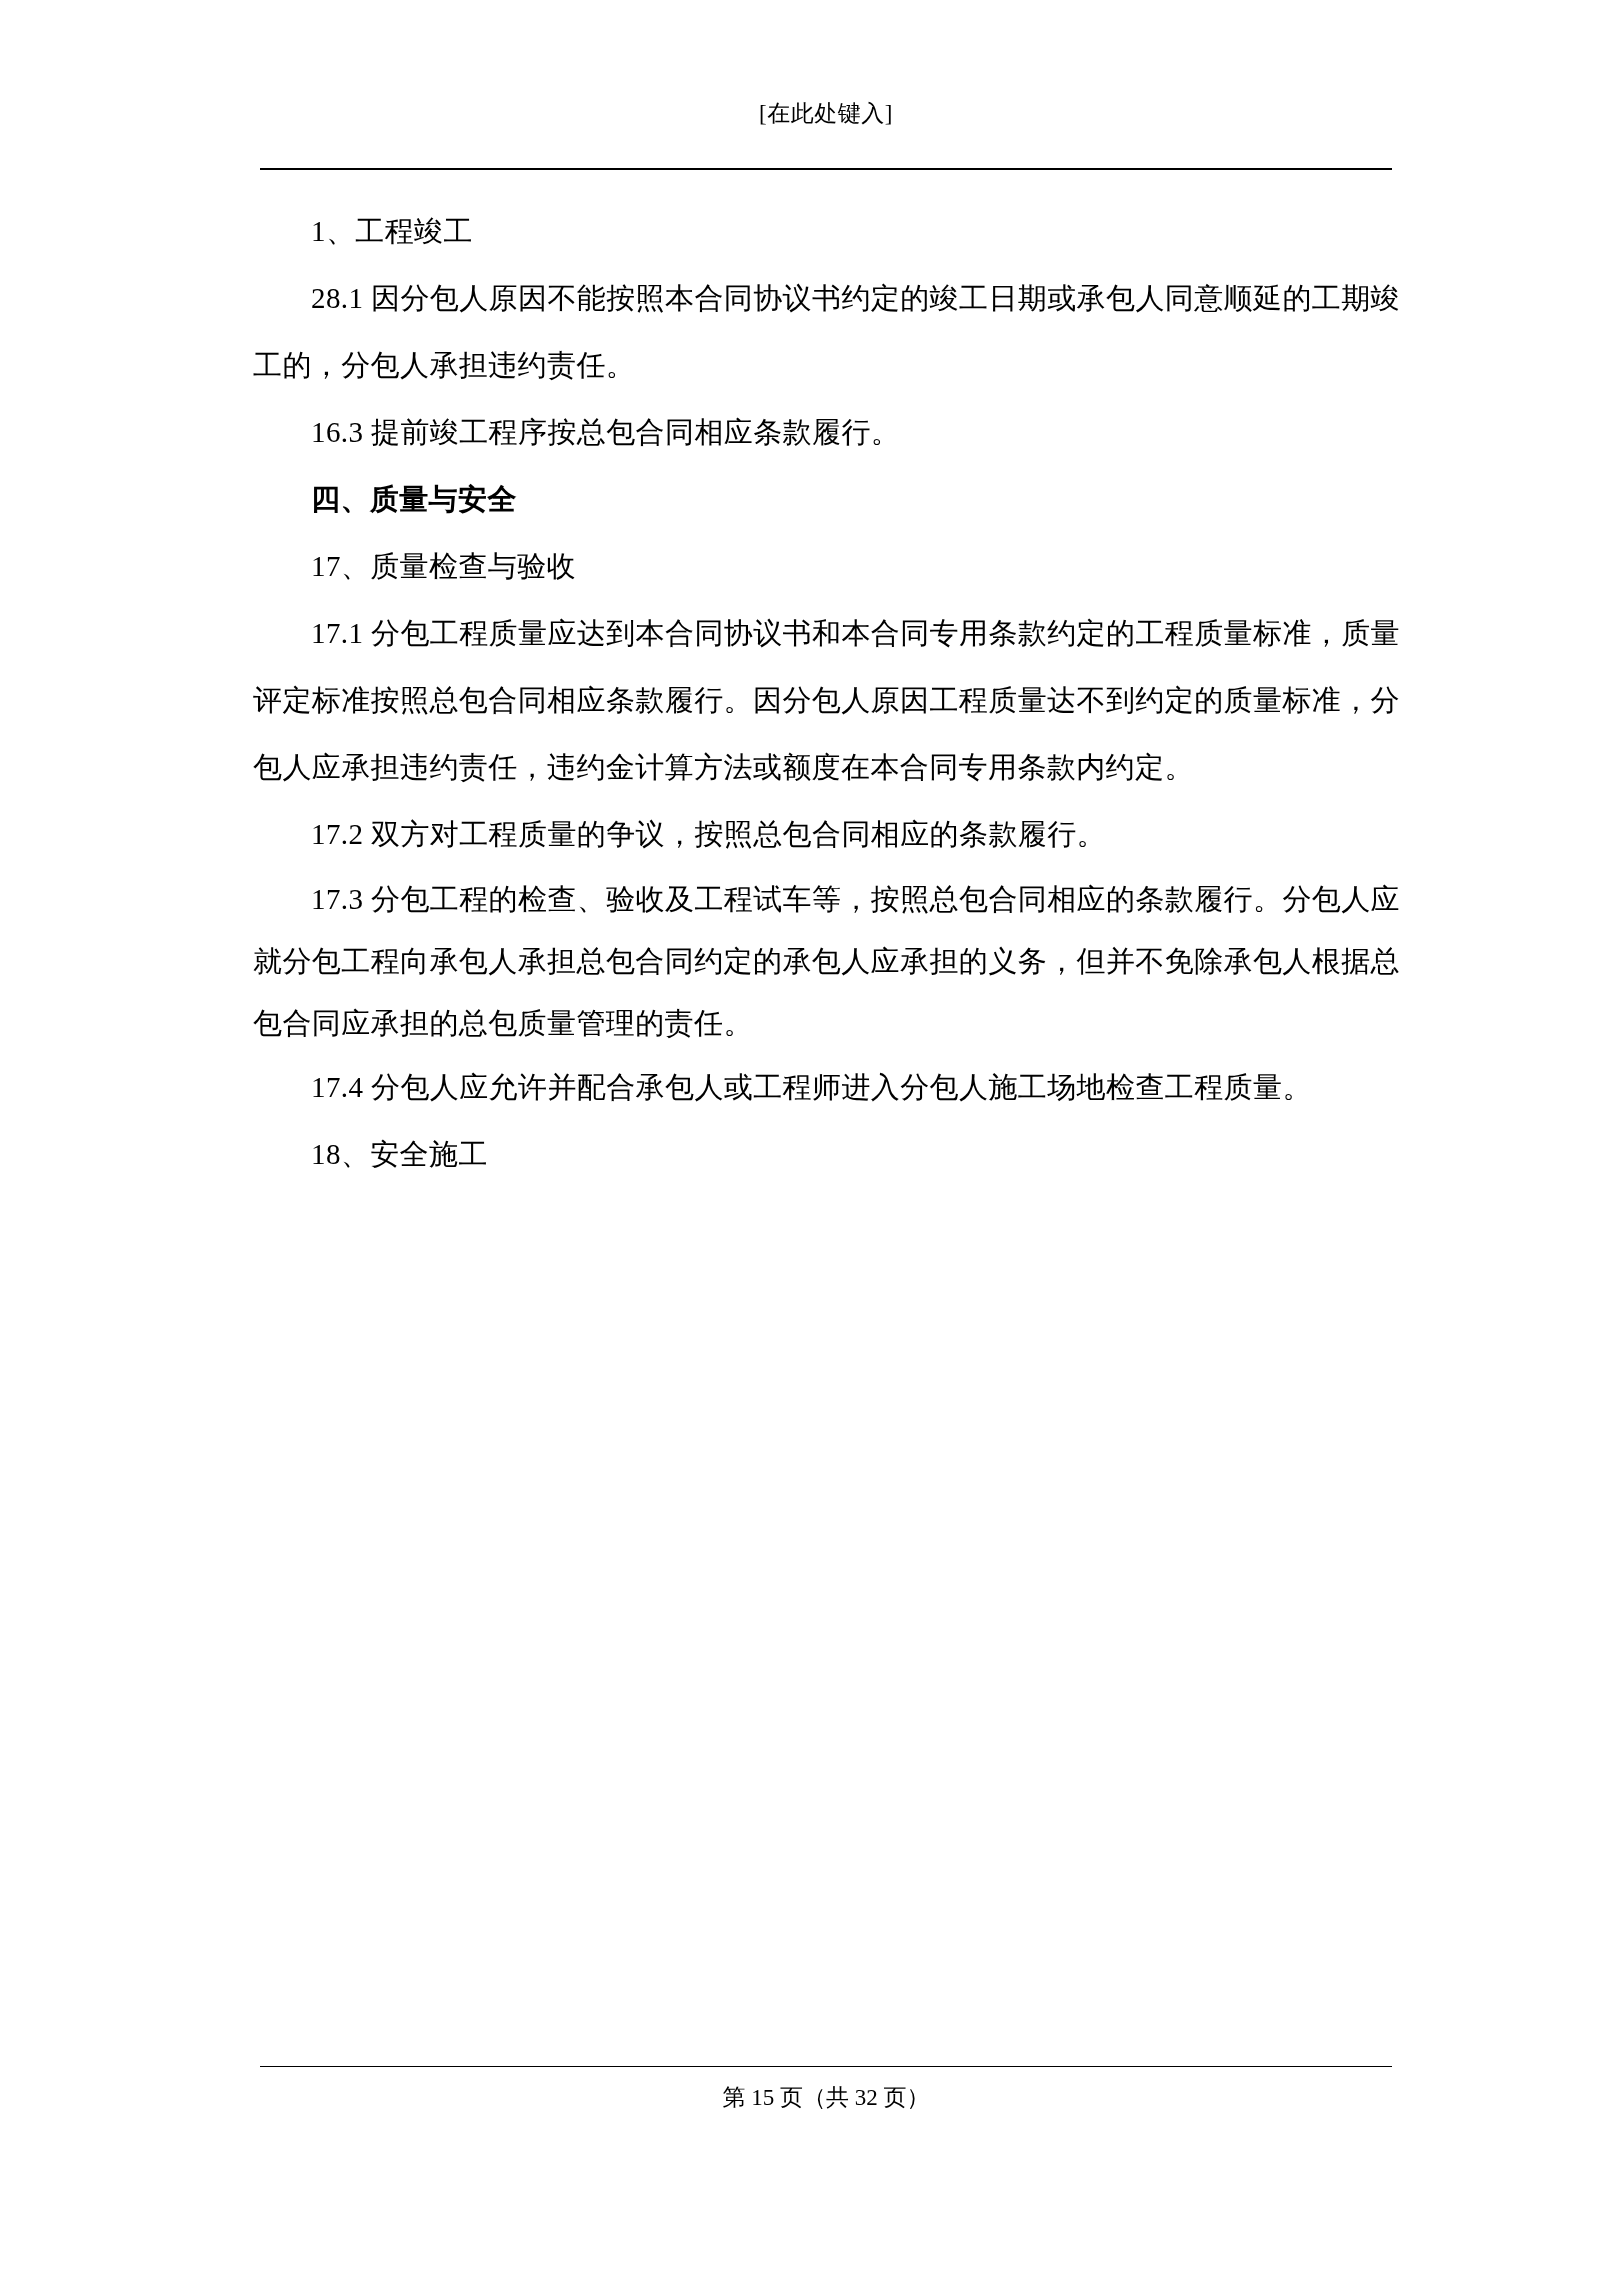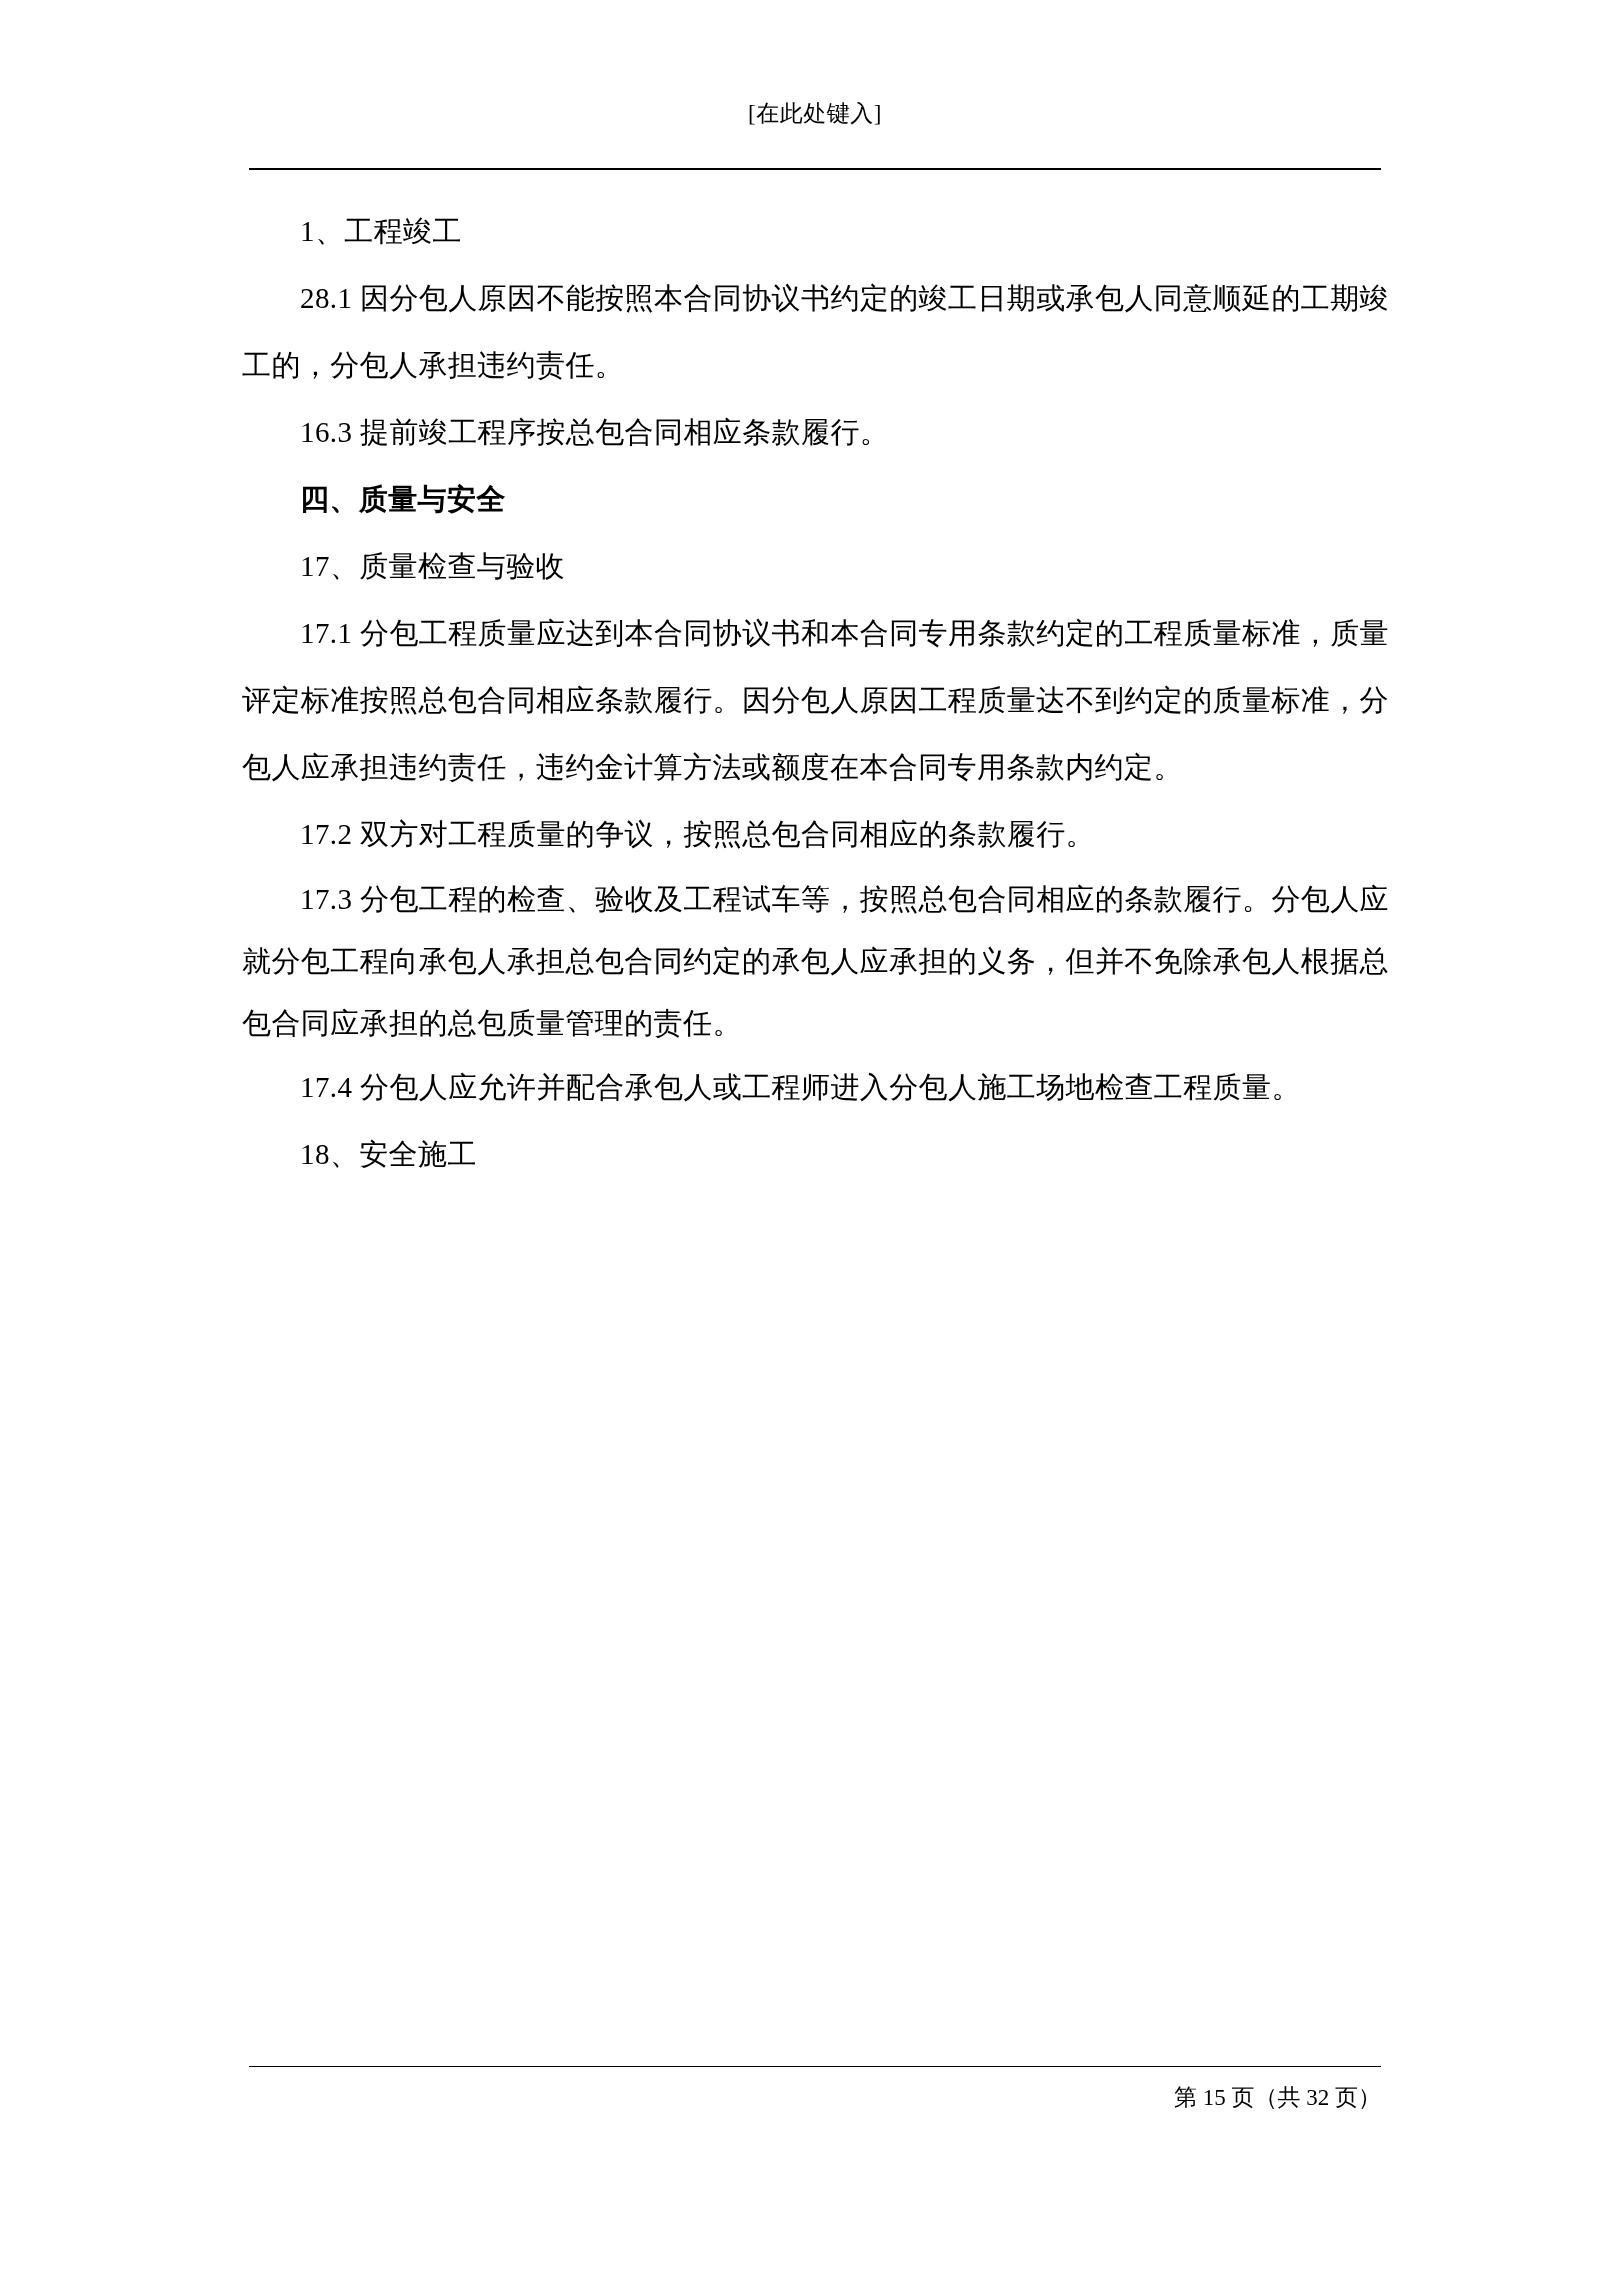--- a/index.html
+++ b/index.html
@@ -11,21 +11,21 @@
     width: 1623px;
     height: 2294px;
     font-family: "Liberation Serif", "DejaVu Serif", serif;
     color: #000000;
     position: relative;
     overflow: hidden;
   }
   .page {
     position: absolute;
     top: 0;
-    left: 4px;
+    left: 15px;
     width: 1312px;
     height: 2294px;
     box-sizing: border-box;
     padding: 0;
   }
   .header {
     position: absolute;
     top: 98px;
     left: 245px;
     width: 1132px;
@@ -49,21 +49,21 @@
     left: 245px;
     width: 1132px;
     height: 0;
     border-top: 1.8px solid #000;
   }
   .footer {
     position: absolute;
     top: 2082px;
     left: 245px;
     width: 1132px;
-    text-align: right;
+    text-align: center;
     font-size: 23px;
     font-family: "Liberation Serif", serif;
   }
   .content {
     position: absolute;
     top: 198px;
     left: 238px;
     width: 1147px;
   }
   p {

